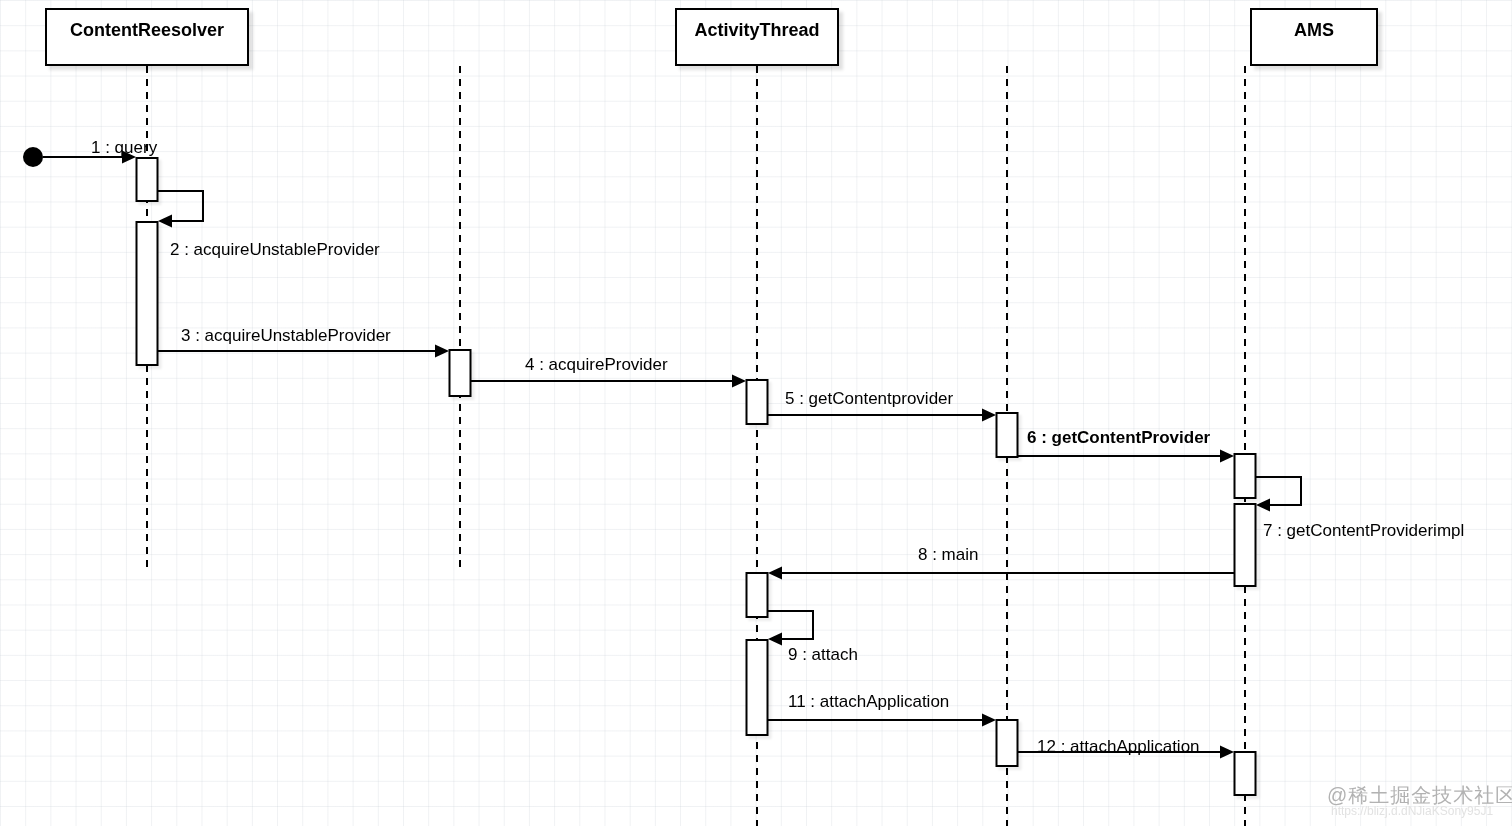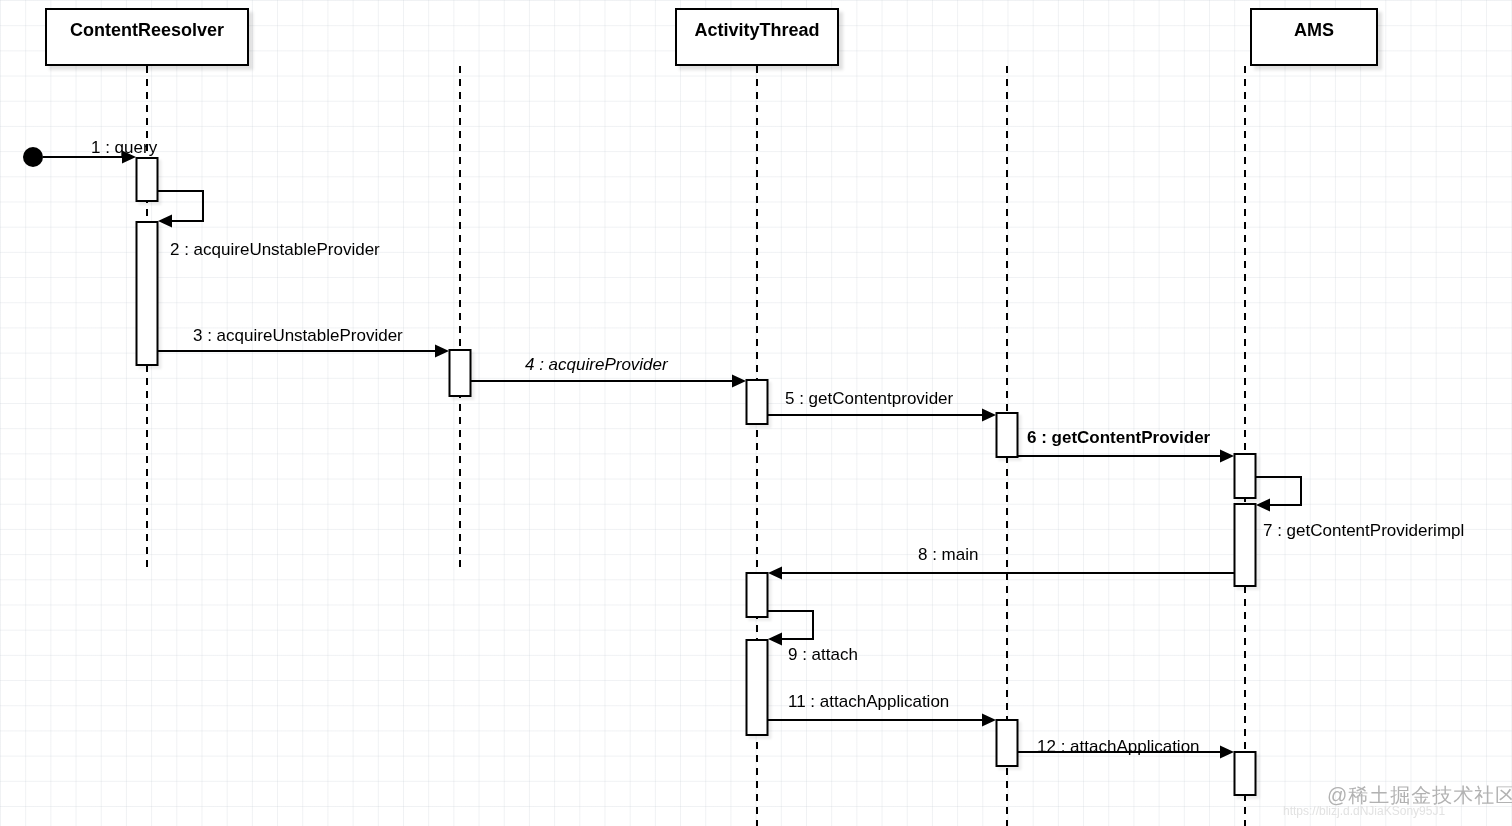--- a/index.html
+++ b/index.html
@@ -73,21 +73,21 @@
     position: absolute;
     left: 1327px;
     top: 782px;
     font-size: 20px;
     color: #b2b2b2;
     letter-spacing: 1px;
     white-space: nowrap;
   }
   .wm-url {
     position: absolute;
-    left: 1283px;
+    left: 1331px;
     top: 804px;
     font-size: 12px;
     color: #e2e2e2;
     white-space: nowrap;
   }
 </style>
 </head>
 <body>
 
 <div id="canvas">
@@ -147,22 +147,22 @@
     <line class="msg-line" x1="1018" y1="752" x2="1220" y2="752"></line>
     <polygon class="arrowhead" points="1234,752 1220,745.5 1220,758.5"></polygon>
   </svg>
 
   <div class="participant" style="left:45px;   width:204px;">ContentReesolver</div>
   <div class="participant" style="left:675px;  width:164px;text-align:center;">ActivityThread</div>
   <div class="participant" style="left:1250px; width:128px;">AMS</div>
 
   <div class="msg-label" style="left:50px;   top:138px;margin-left:41px;">1 : query</div>
   <div class="msg-label" style="left:170px;  top:240px;">2 : acquireUnstableProvider</div>
-  <div class="msg-label" style="left:181px;  top:326px;margin-left:12px;">3 : acquireUnstableProvider</div>
-  <div class="msg-label" style="left:525px;  top:355px;font-style:italic;">4 : acquireProvider</div>
+  <div class="msg-label" style="left:181px;  top:326px;">3 : acquireUnstableProvider</div>
+  <div class="msg-label" style="left:525px;  top:355px;">4 : acquireProvider</div>
   <div class="msg-label" style="left:785px;  top:389px;">5 : getContentprovider</div>
   <div class="msg-label" style="left:1027px; top:428px;font-weight:bold;">6 : getContentProvider</div>
   <div class="msg-label" style="left:1263px; top:521px;">7 : getContentProviderimpl</div>
   <div class="msg-label" style="left:918px;  top:545px;">8 : main</div>
   <div class="msg-label" style="left:788px;  top:645px;">9 : attach</div>
   <div class="msg-label" style="left:788px;  top:692px;">11 : attachApplication</div>
   <div class="msg-label" style="left:1037px; top:725px;margin-top:12px;">12 : attachApplication</div>
 
   <div class="wm-credit">@稀土掘金技术社区</div>
   <div class="wm-url">https://blizj.d.dNJiaKSony95J1</div>

